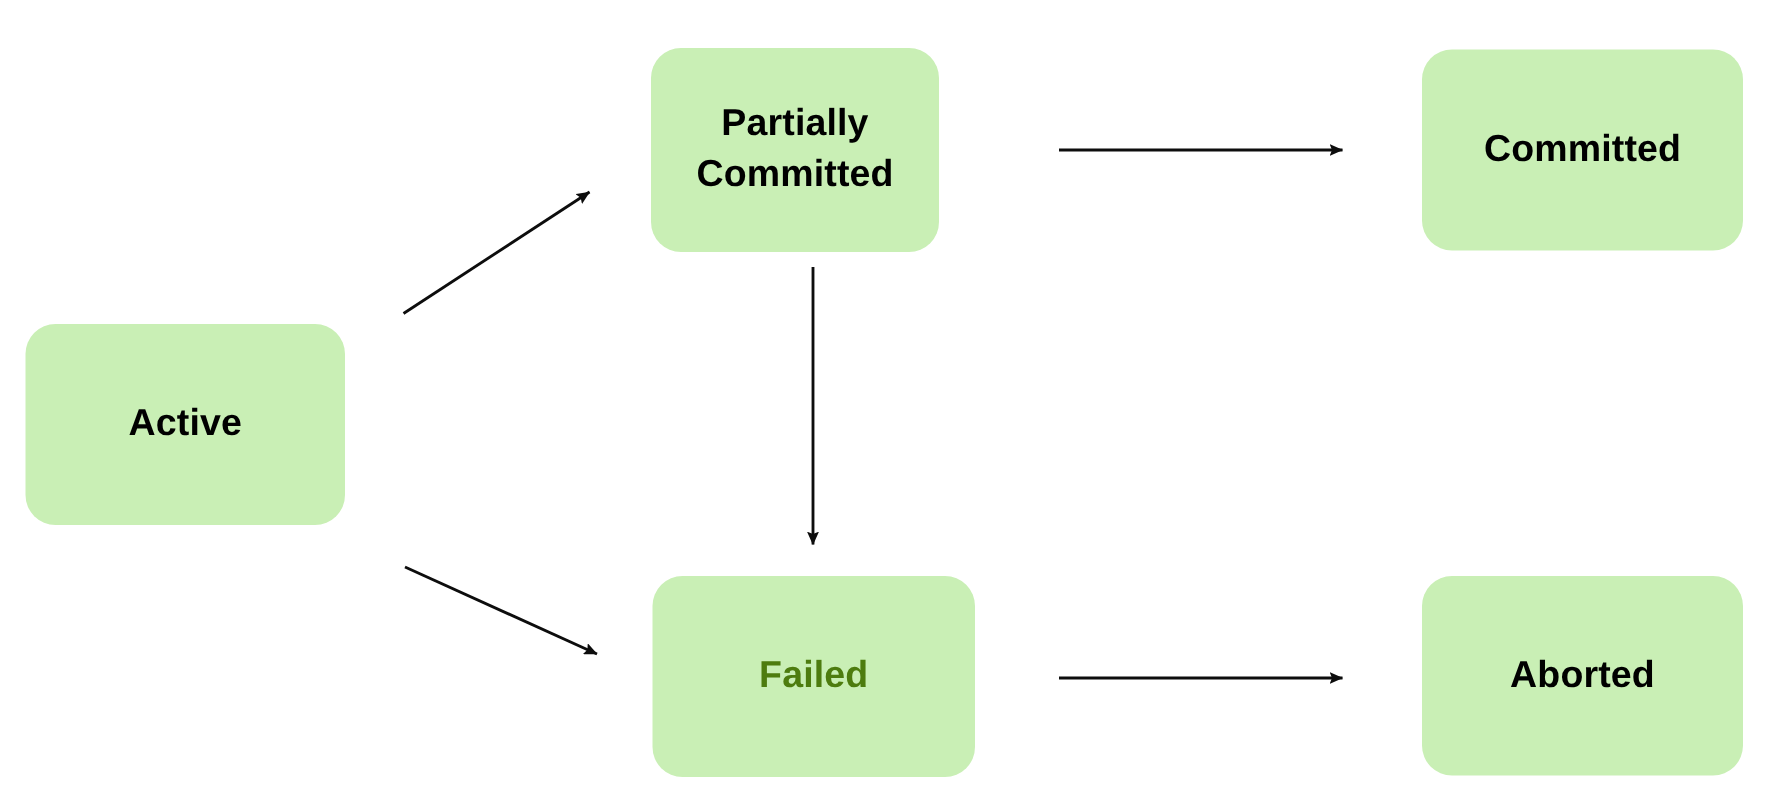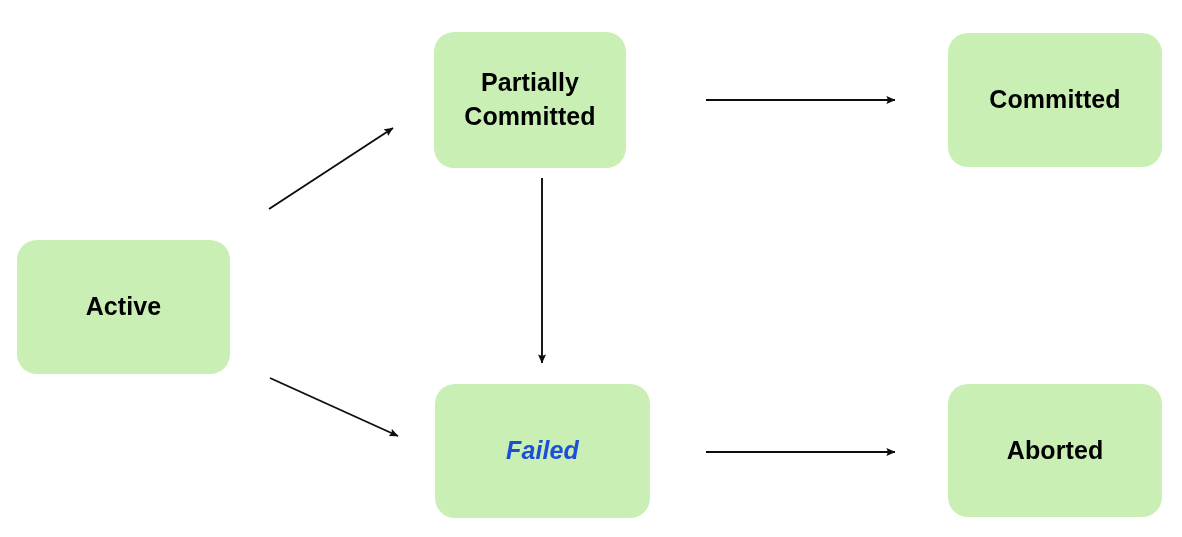--- a/index.html
+++ b/index.html
@@ -70,24 +70,24 @@
 
     <line class="edge-line" marker-end="url(#arrowhead)" x1="270" y1="378" x2="398" y2="436" style="stroke: rgb(13, 13, 13);"></line>
 
     <line class="edge-line" marker-end="url(#arrowhead)" x1="706" y1="100" x2="895" y2="100" style="stroke: rgb(13, 13, 13);"></line>
 
     <line class="edge-line" marker-end="url(#arrowhead)" x1="542" y1="178" x2="542" y2="363" style="stroke: rgb(13, 13, 13);"></line>
 
     <line class="edge-line" marker-end="url(#arrowhead)" x1="706" y1="452" x2="895" y2="452" style="stroke: rgb(13, 13, 13);"></line>
   </svg>
 
-  <div class="node" id="node-active" style="left: 17px; top: 216px; width: 213px; height: 134px; background: rgb(201, 239, 181); color: rgb(0, 0, 0); margin-top: 24px;">Active</div>
+  <div class="node" id="node-active" style="left: 17px; top: 216px; width: 213px; height: 134px; background: rgb(201, 239, 181); color: rgb(0, 0, 0);">Active</div>
 
   <div class="node" id="node-partially-committed" style="left: 434px; top: 32px; width: 192px; height: 136px; background: rgb(201, 239, 181); color: rgb(0, 0, 0);">Partially
 Committed</div>
 
   <div class="node" id="node-committed" style="left: 948px; top: 33px; width: 214px; height: 134px; background: rgb(201, 239, 181); color: rgb(0, 0, 0);">Committed</div>
 
-  <div class="node" id="node-failed" style="left: 435px; top: 384px; width: 215px; height: 134px; background: rgb(201, 239, 181); color: #1d4ed8; font-style: italic;">Failed</div>
+  <div class="node" id="node-failed" style="left: 435px; top: 384px; width: 215px; height: 134px; background: rgb(201, 239, 181); color: #4d7c0f;">Failed</div>
 
   <div class="node" id="node-aborted" style="left: 948px; top: 384px; width: 214px; height: 133px; background: rgb(201, 239, 181); color: rgb(0, 0, 0);">Aborted</div>
 
 </div>
 
 </body></html>

